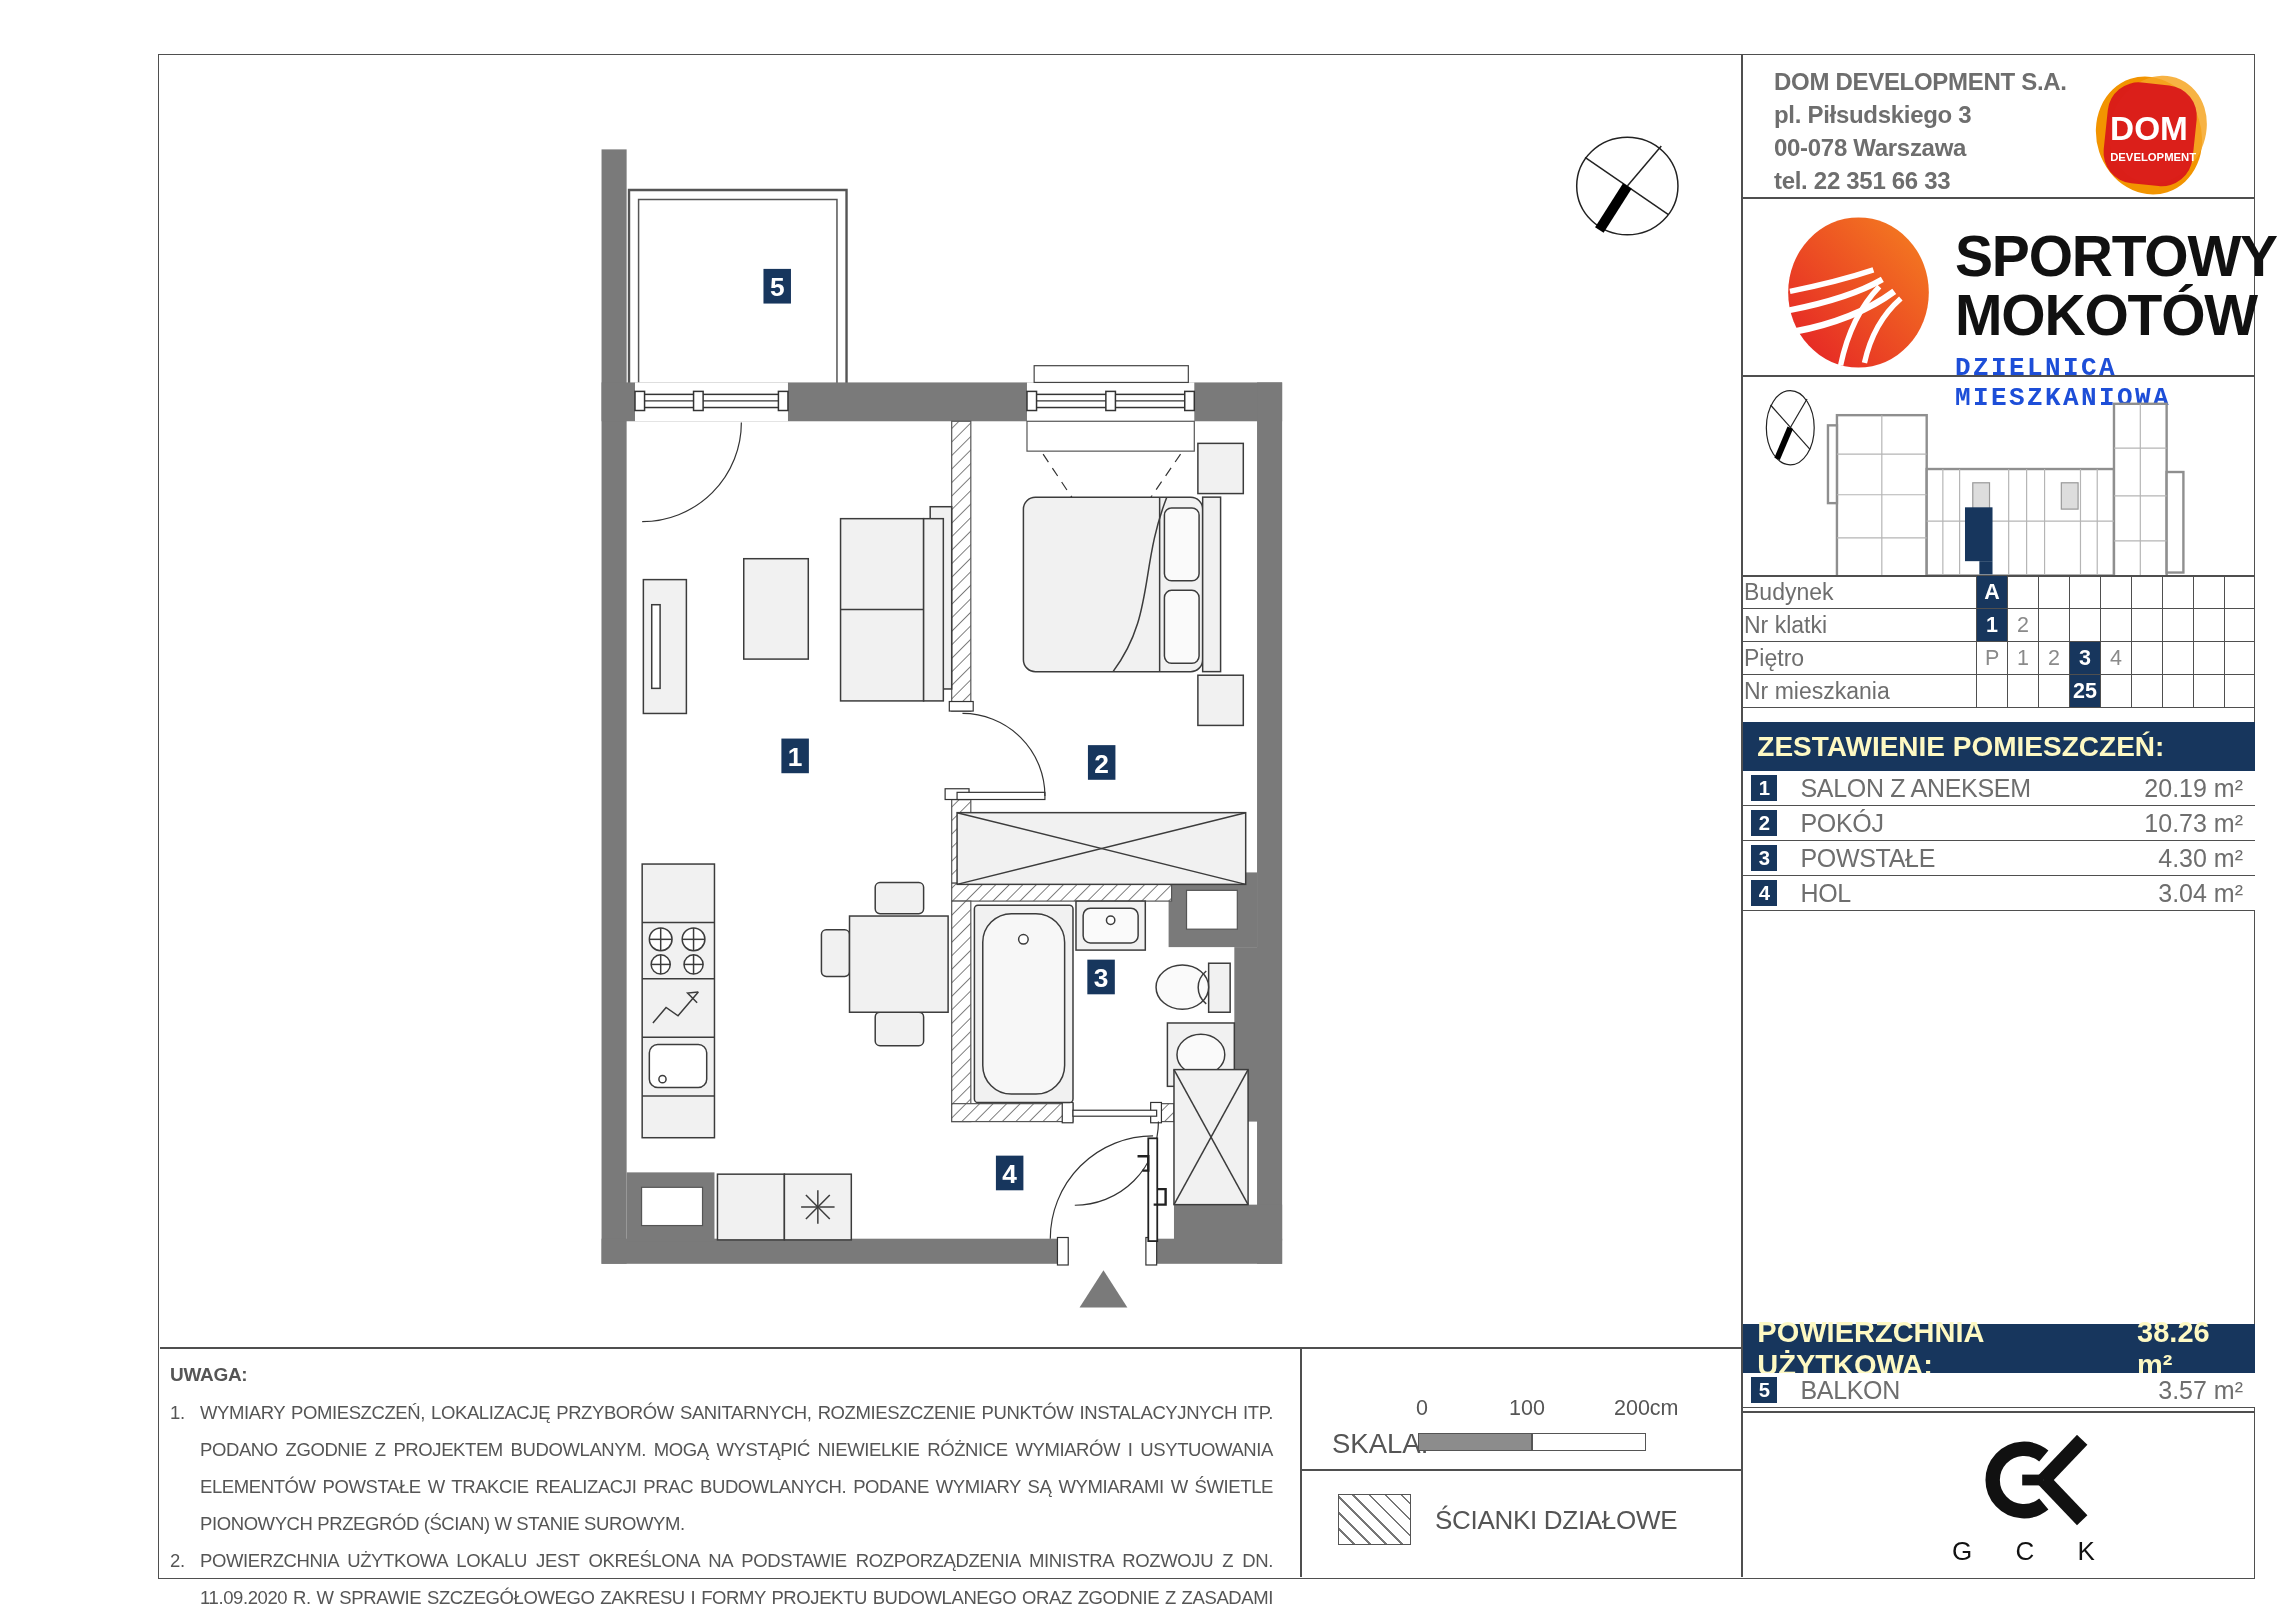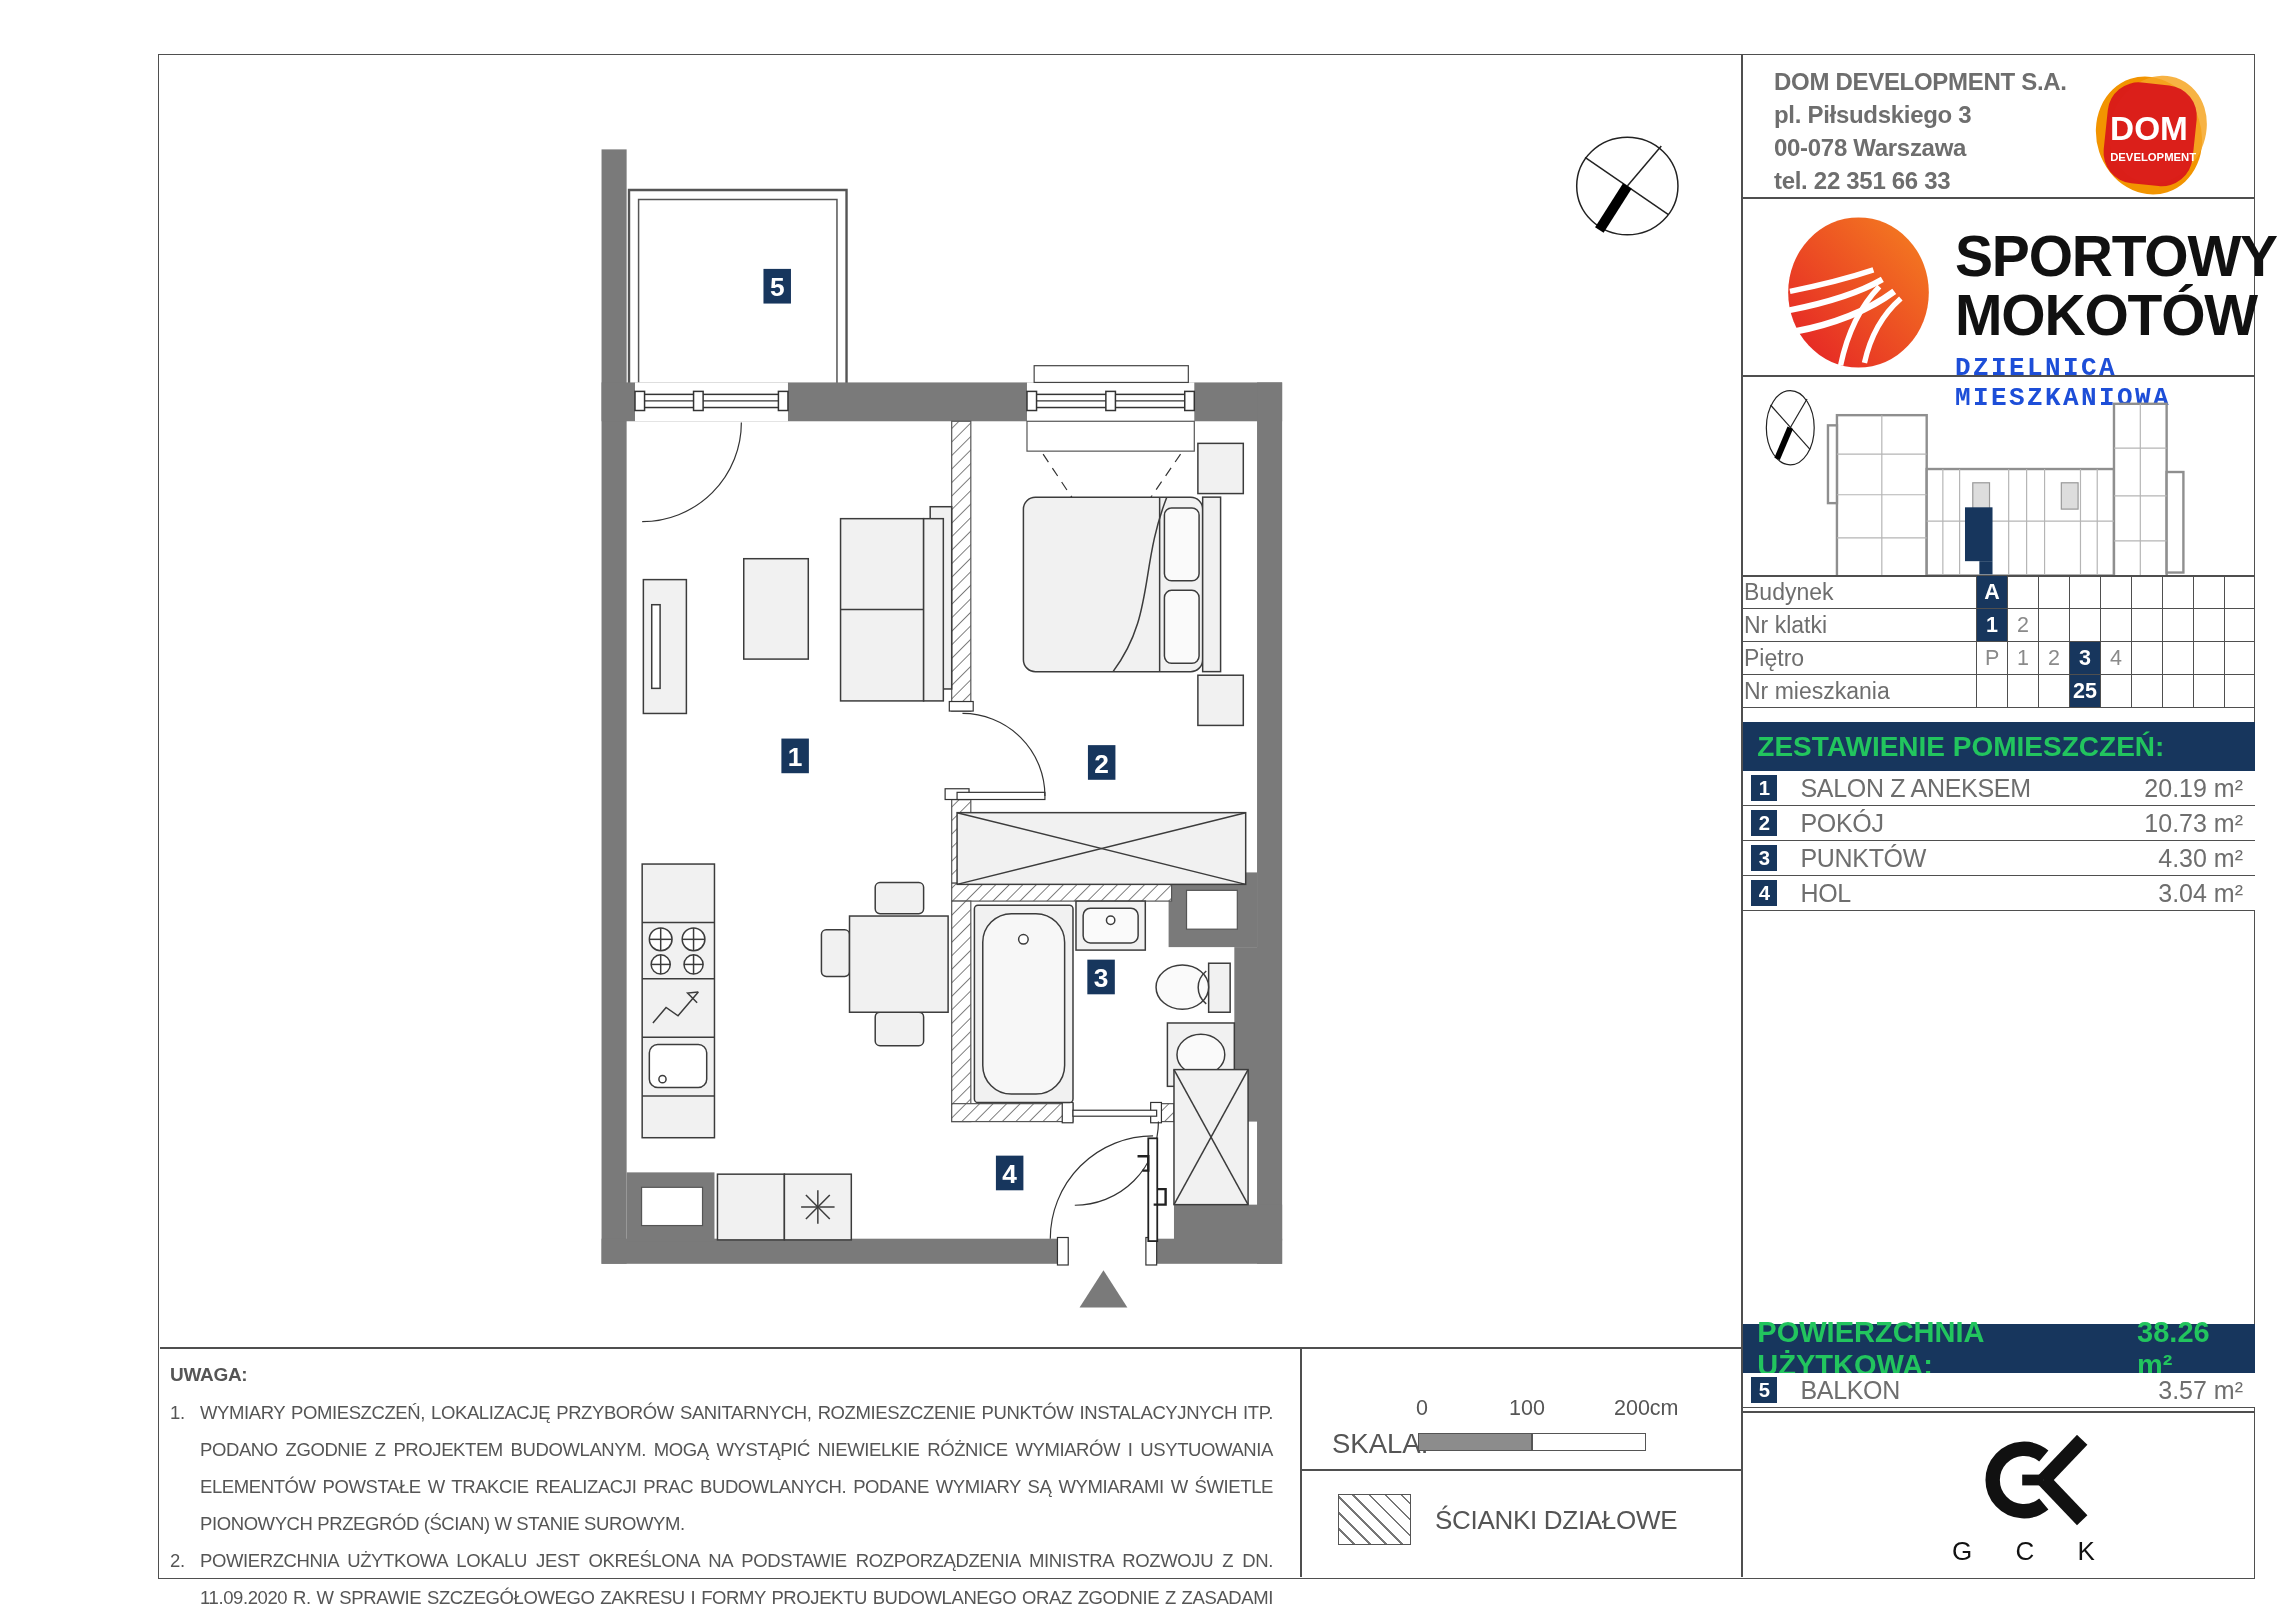--- a/index.html
+++ b/index.html
@@ -18,21 +18,21 @@
   .loc-table{left:1743px;top:576px;width:512px;}
   .loc-row{display:flex;height:33px;border-bottom:1.2px solid #4f4f4f;box-sizing:border-box;}
   .loc-label{width:234px;font-size:23px;color:#6e6e6e;display:flex;align-items:center;
              padding-left:1px;box-sizing:border-box;}
   .loc-cells{display:flex;width:279px;border-left:1.2px solid #4f4f4f;}
   .loc-cell{flex:1;border-right:1.2px solid #4f4f4f;font-size:21.5px;color:#8a8a8a;
             display:flex;align-items:center;justify-content:center;box-sizing:border-box;}
   .loc-cell:last-child{border-right:none;}
   .loc-cell.hl{background:#17365d;color:#fff;font-weight:bold;}
   
-  .navy-bar{background:#17365d;color:#22c55e;display:flex;align-items:center;
+  .navy-bar{background:#17365d;color:#fef9c3;display:flex;align-items:center;
             font-weight:bold;box-sizing:border-box;}
   .room-row{display:flex;align-items:center;height:35px;border-bottom:1.2px solid #4f4f4f;
             box-sizing:border-box;background:#fff;}
   .room-badge{width:26px;height:26px;background:#17365d;color:#fff;font-weight:bold;
               font-size:20.3px;display:flex;align-items:center;justify-content:center;
               margin-left:8.4px;flex:0 0 auto;}
   .room-name{font-size:25px;color:#6e6e6e;margin-left:23px;flex:1;letter-spacing:-0.3px;}
   .room-area{font-size:25px;color:#6e6e6e;margin-right:12px;}
   
   .notes{left:170px;top:1364px;width:1103px;color:#555;}
@@ -204,21 +204,21 @@
     <div class="room-name">SALON Z ANEKSEM</div>
     <div class="room-area">20.19 m²</div>
   </div>
   <div class="room-row">
     <div class="room-badge">2</div>
     <div class="room-name">POKÓJ</div>
     <div class="room-area">10.73 m²</div>
   </div>
   <div class="room-row">
     <div class="room-badge">3</div>
-    <div class="room-name">PUNKTÓW</div>
+    <div class="room-name">POWSTAŁE</div>
     <div class="room-area">4.30 m²</div>
   </div>
   <div class="room-row">
     <div class="room-badge">4</div>
     <div class="room-name">HOL</div>
     <div class="room-area">3.04 m²</div>
   </div>
 </div>
 
 <div class="abs navy-bar" style="left:1743px;top:1324px;width:512px;height:49px;font-size:29px;padding:0 14.3px;justify-content:space-between;gap:14px;">

